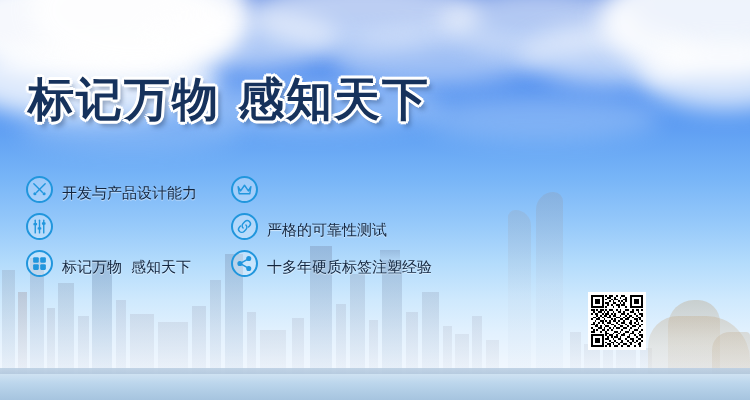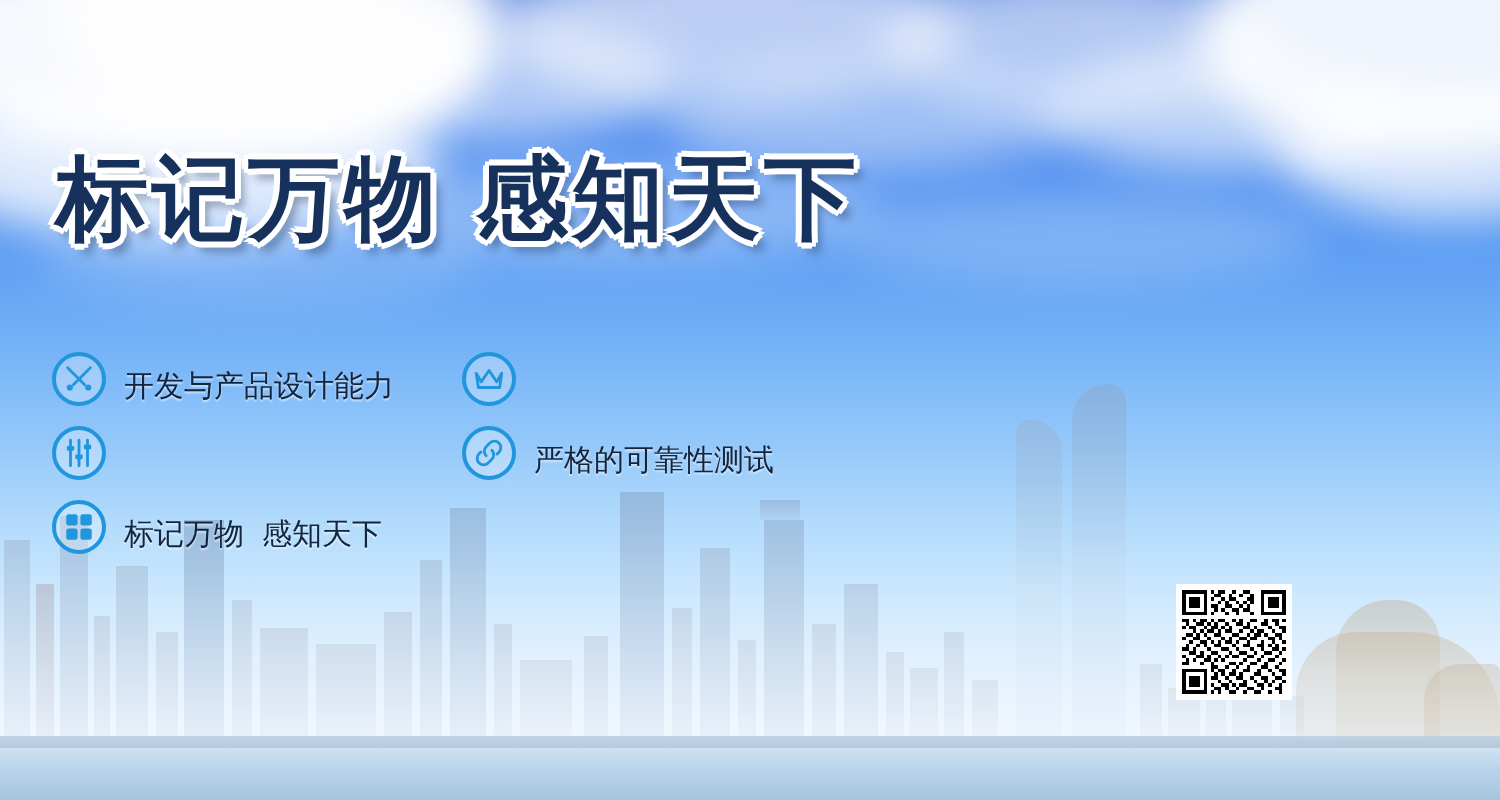--- a/index.html
+++ b/index.html
@@ -215,20 +215,34 @@
         <div class="fitem">
           <span class="ficon">
             <svg width="17" height="17" viewBox="0 0 24 24" fill="#2196dd" stroke="none">
               <rect x="3" y="3" width="8" height="8" rx="1.6"></rect>
               <rect x="13" y="3" width="8" height="8" rx="1.6"></rect>
               <rect x="3" y="13" width="8" height="8" rx="1.6"></rect>
               <rect x="13" y="13" width="8" height="8" rx="1.6"></rect>
             </svg>
           </span>
           <span class="flabel"><span>标记万物</span><span class="sp"></span><span>感知天下</span></span>
+        </div>
+      </div>
+      <div class="fcol-r">
+        <div class="fitem">
+          <span class="ficon">
+            <svg width="17" height="17" viewBox="0 0 24 24" fill="none" stroke="#2196dd" stroke-width="2" stroke-linecap="round">
+              <circle cx="18" cy="5" r="2.6" fill="#2196dd"></circle>
+              <circle cx="18" cy="19" r="2.6" fill="#2196dd"></circle>
+              <circle cx="5.5" cy="12" r="2.6" fill="#2196dd"></circle>
+              <path d="M8 10.8 L15.6 6.4"></path>
+                <path d="M8 13.2 L15.6 17.6"></path>
+            </svg>
+          </span>
+          <span class="flabel">十多年硬质标签注塑经验</span>
         </div>
       </div>
     </div>
 
   </div>
 
   <div class="qr">
     <svg viewBox="0 0 29 29" shape-rendering="crispEdges">
       <rect width="29" height="29" fill="#fff"></rect>
       <g fill="#000">

